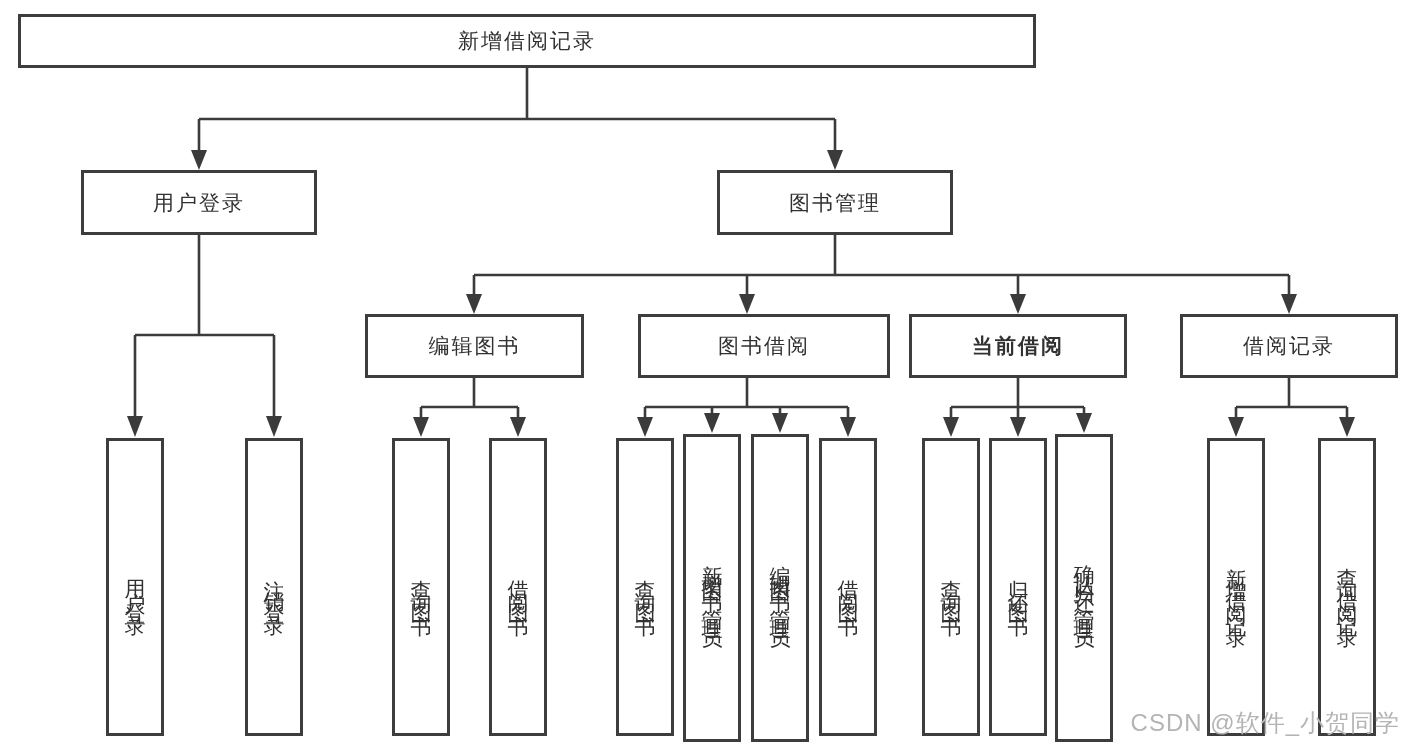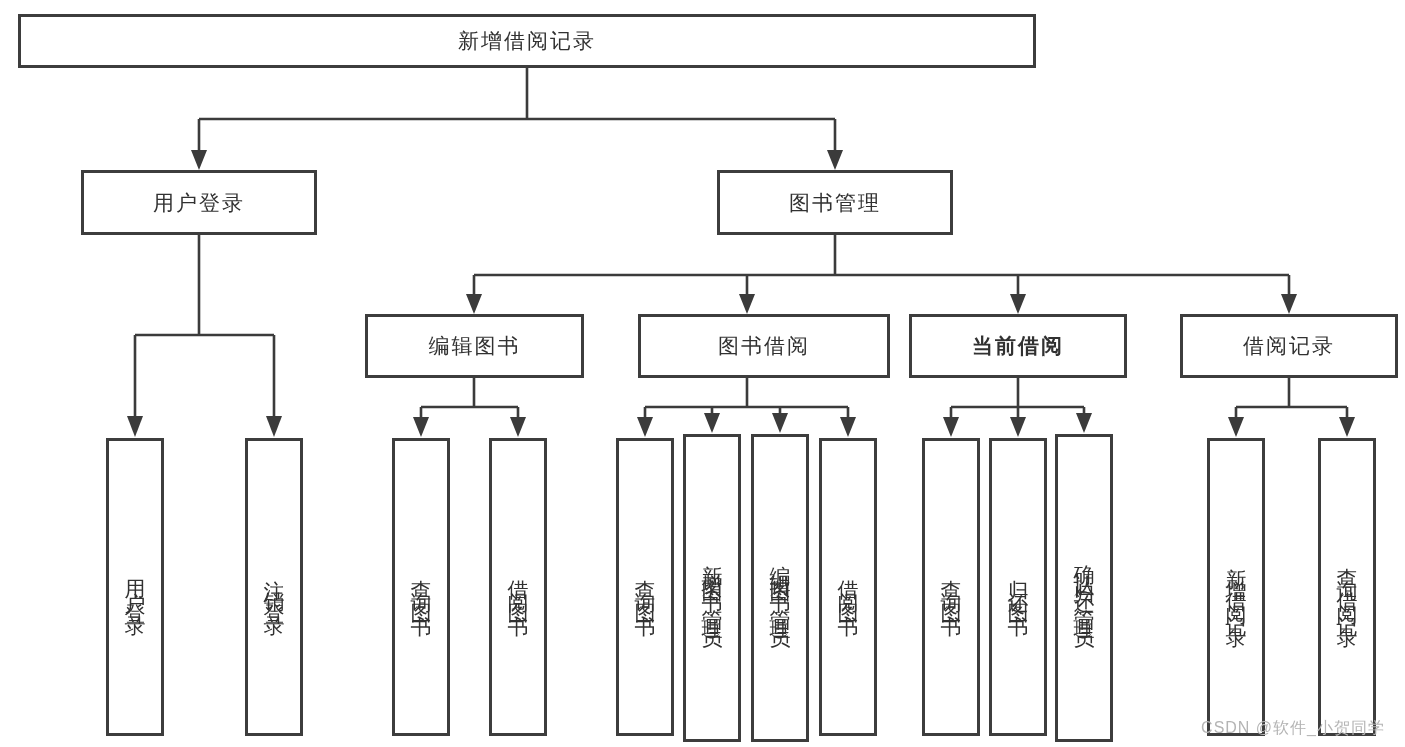--- a/index.html
+++ b/index.html
@@ -46,22 +46,22 @@
   #root-node   {left:18px;  top:14px;  width:1018px;height:54px;}
   #user-login  {left:81px;  top:170px; width:236px; height:65px;}
   #book-mgmt   {left:717px; top:170px; width:236px; height:65px;}
   .l3{top:314px;height:64px;}
   #sec-recommend{left:365px;width:219px;}
   #sec-borrow   {left:638px;width:252px;text-align:center;}
   #sec-current  {left:909px;width:218px;font-weight:bold;}
   #sec-records  {left:1180px;width:218px;}
 
   #watermark{
-    position:absolute;right:20px;bottom:8px;
-    font-size:16px;letter-spacing:1px;
+    position:absolute;right:5px;bottom:8px;
+    font-size:24px;letter-spacing:1px;
     color:var(--wm);
     z-index:5;
     white-space:nowrap;
   }
 </style>
 </head>
 <body>
 
 <div id="stage">
 

